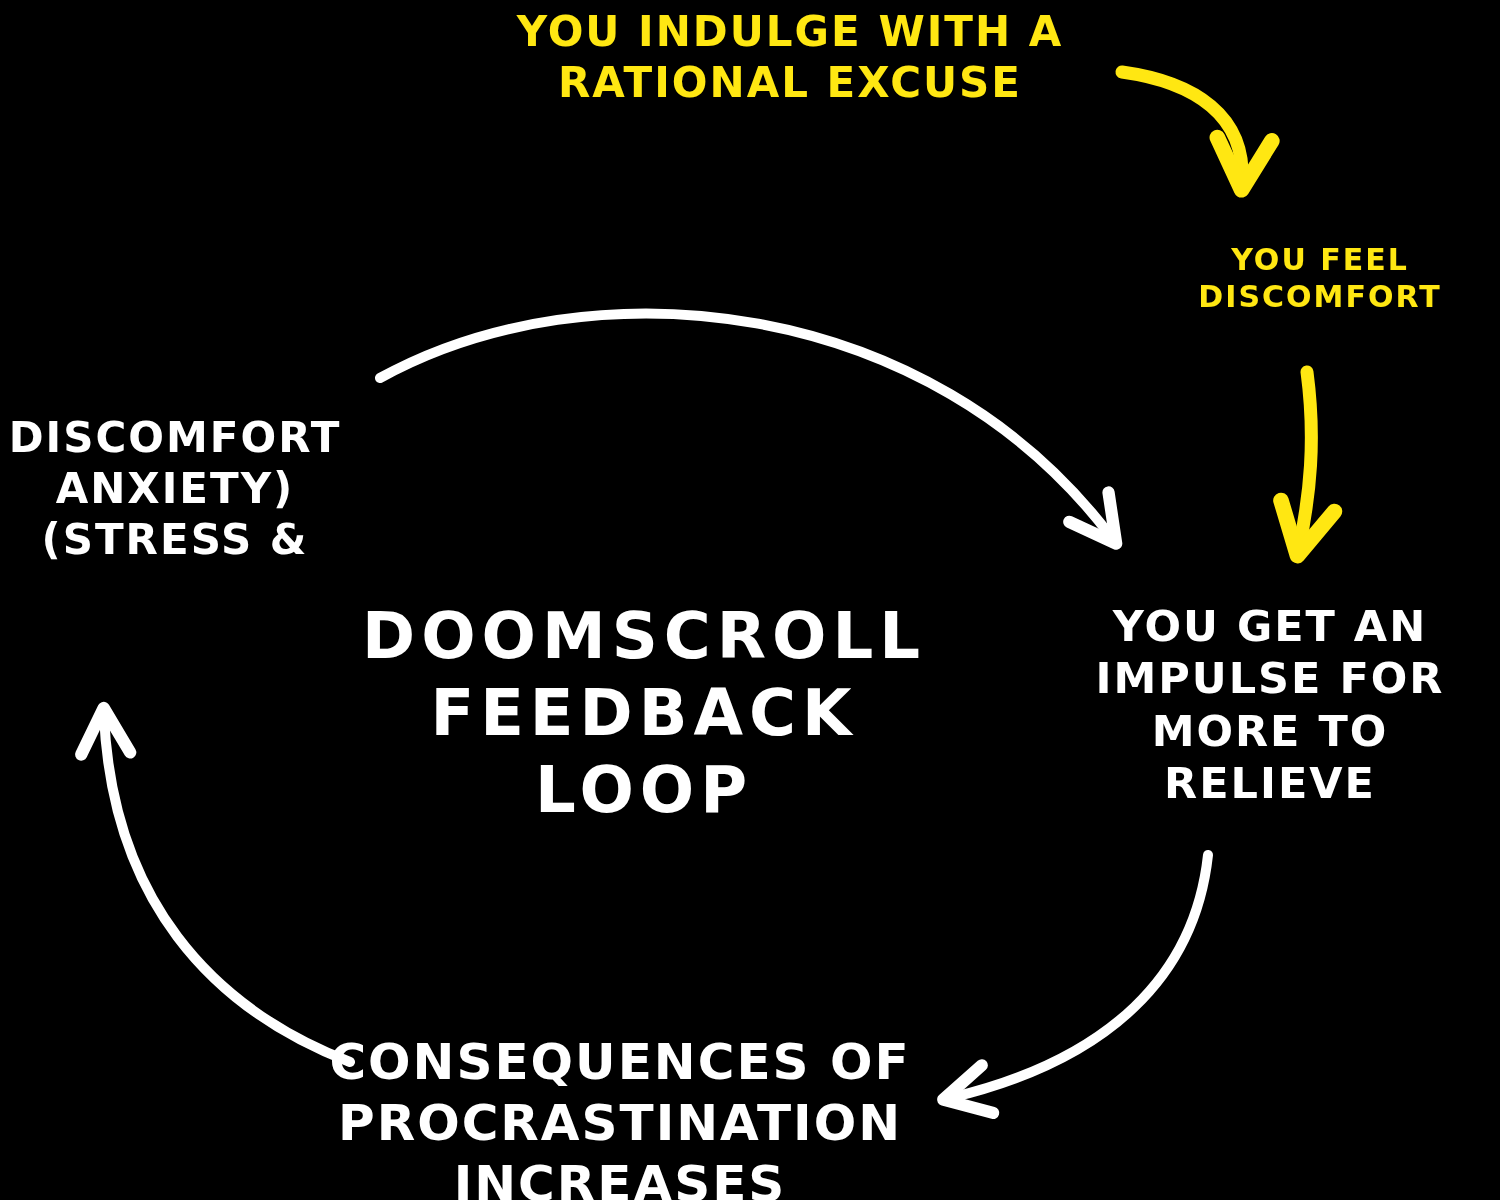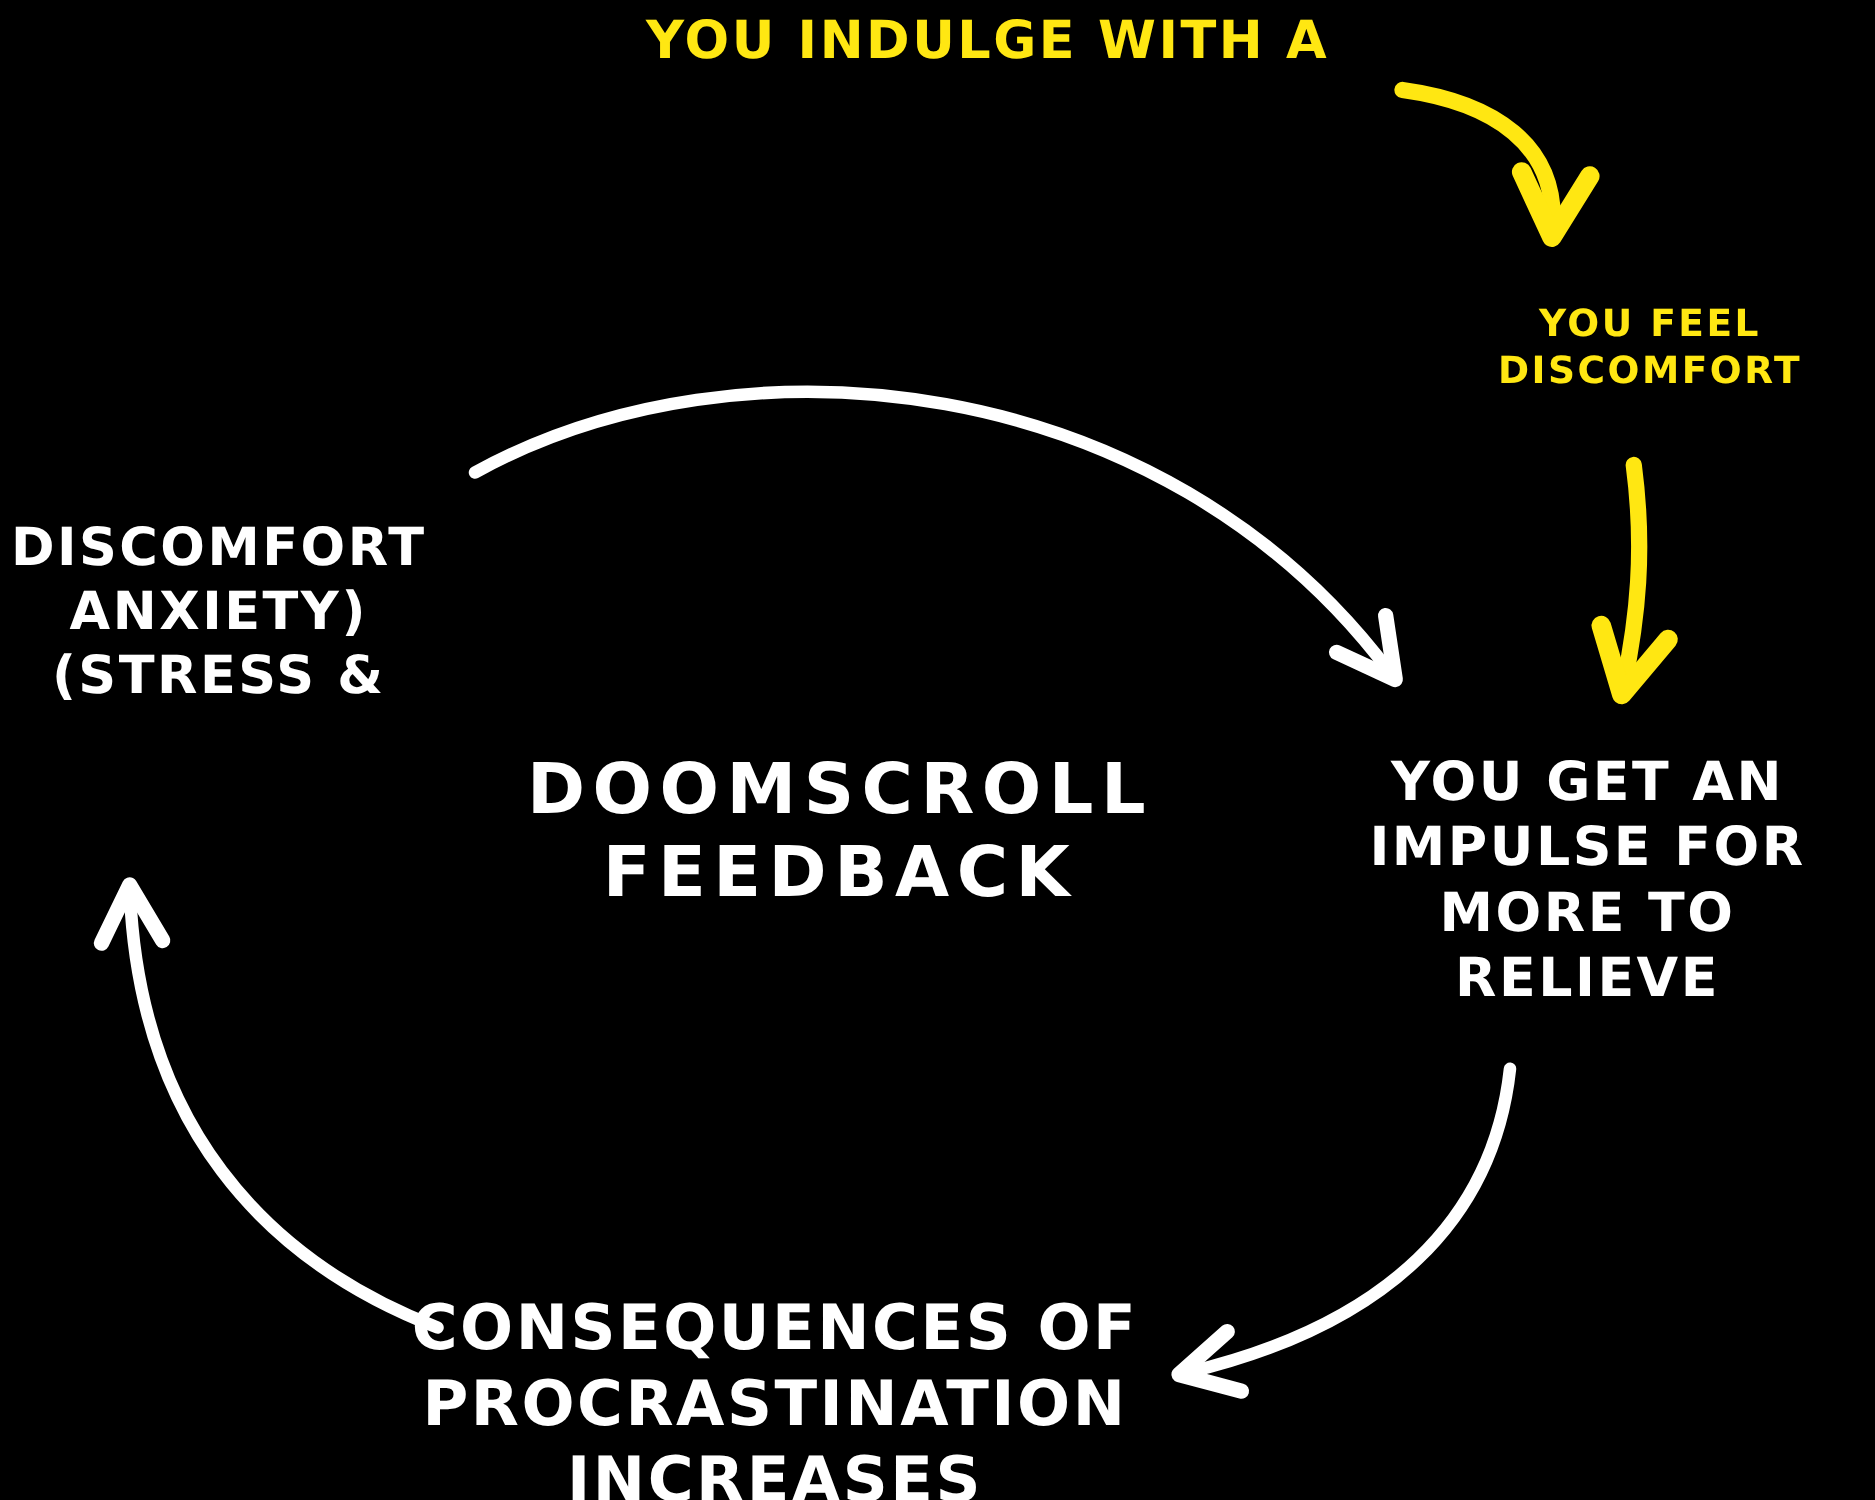--- a/index.html
+++ b/index.html
@@ -47,22 +47,22 @@
   }
   #node-intensifies {
     left: 0px; top: 412px; width: 350px;
     font-size: 42px;
   }
   #node-consequences {
     left: 320px; top: 1032px; width: 600px;
     font-size: 50px;
   }
   #center-title {
-    left: 372px; top: 598px; width: 600px;
-    font-size: 56px;
+    left: 344px; top: 598px; width: 600px;
+    font-size: 64px;
     letter-spacing: 6px;
     line-height: 1.2;
   }
 </style>
 </head>
 <body>
 
 <div id="canvas">
 
   <svg id="arrows" viewBox="0 0 1500 1200" xmlns="http://www.w3.org/2000/svg">
@@ -81,20 +81,21 @@
 
     <path d="M 350 1062 C 210 1008, 112 898, 104 715" fill="none" stroke="#ffffff" stroke-width="10" stroke-linecap="round" marker-end="url(#arrow-white)"></path>
 
     <path d="M 1122 72 C 1195 82, 1246 116, 1242 182" fill="none" stroke="#ffe712" stroke-width="13" stroke-linecap="round" marker-end="url(#arrow-yellow)"></path>
 
     <path d="M 1307 372 C 1316 440, 1310 495, 1299 548" fill="none" stroke="#ffe712" stroke-width="13" stroke-linecap="round" marker-end="url(#arrow-yellow)"></path>
   </svg>
 
   <div class="txt yellow" id="node-indulge">
     <span>You indulge with a</span>
+    <span>rational excuse</span>
   </div>
 
   <div class="txt yellow" id="node-discomfort">
     <span>You feel</span>
     <span>discomfort</span>
   </div>
 
   <div class="txt white" id="node-impulse">
     <span>You get an</span>
     <span>impulse for</span>
@@ -109,15 +110,16 @@
 
   <div class="txt white" id="node-consequences">
     <span>Consequences of</span>
     <span>procrastination</span>
     <span>increases</span>
   </div>
 
   <div class="txt white" id="center-title">
     <span>DoomScroll</span>
     <span>Feedback</span>
+    <span>Loop</span>
   </div>
 
 </div>
 
 </body></html>

